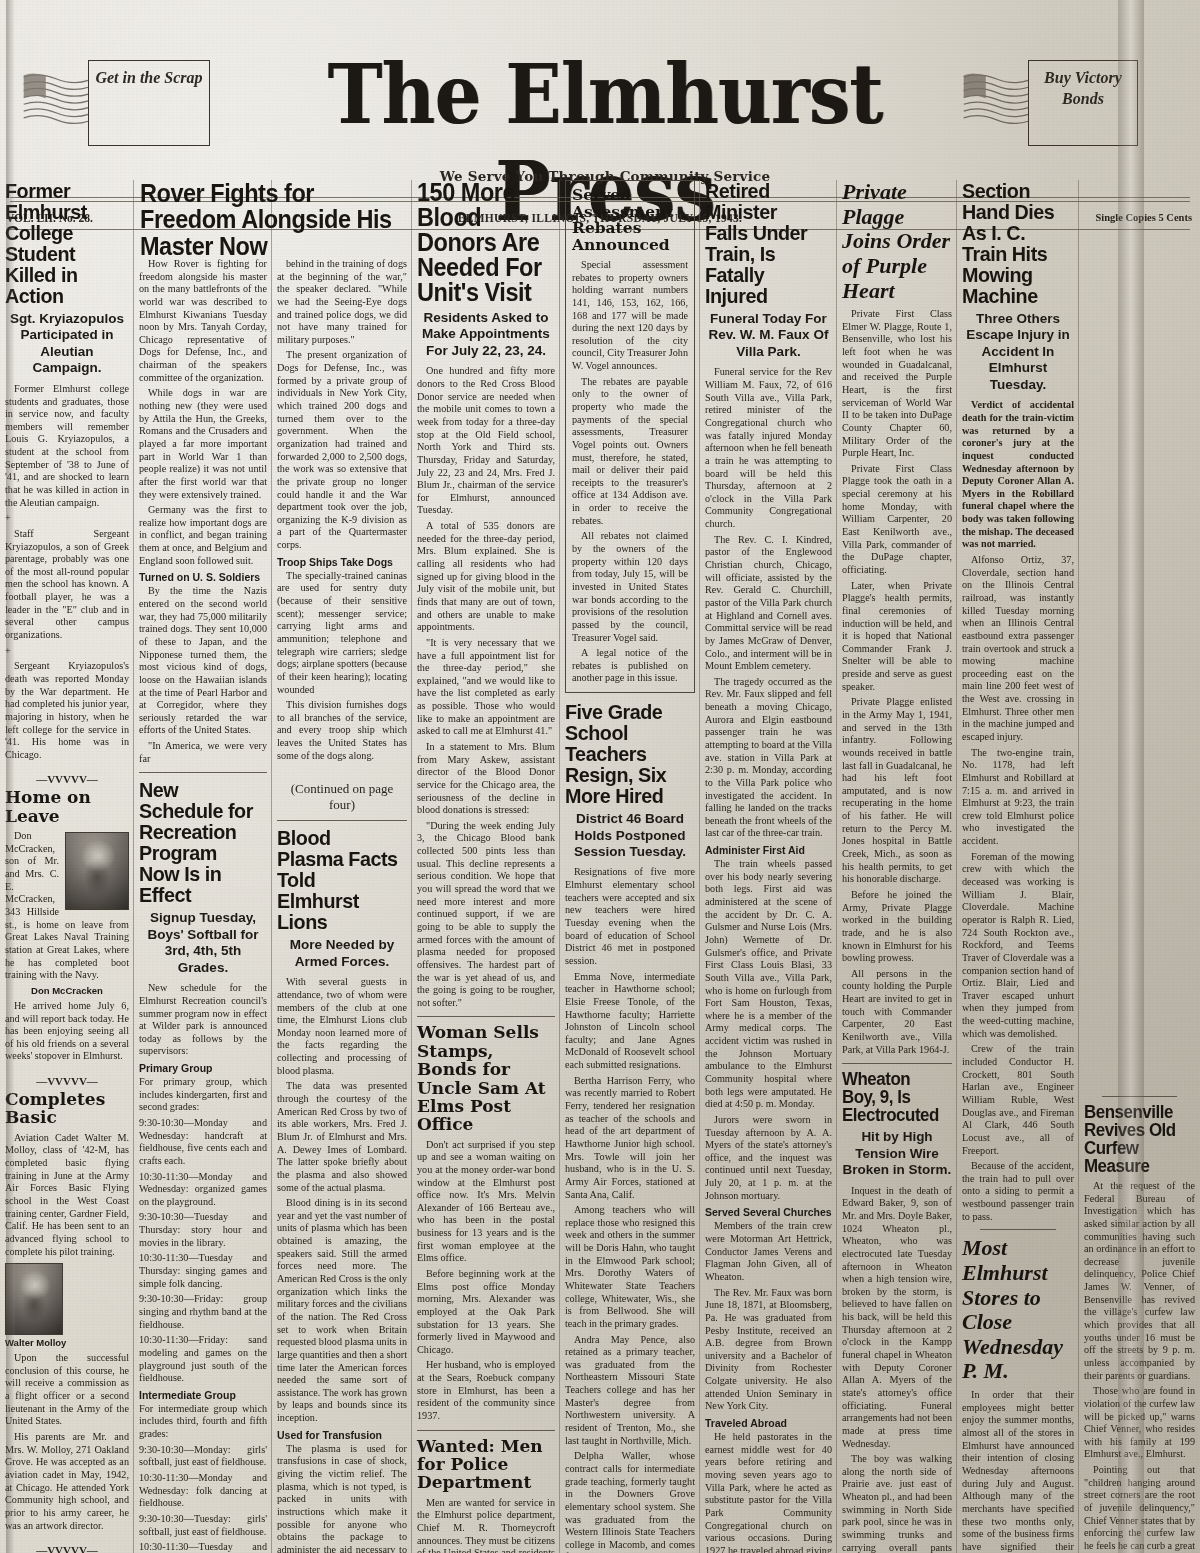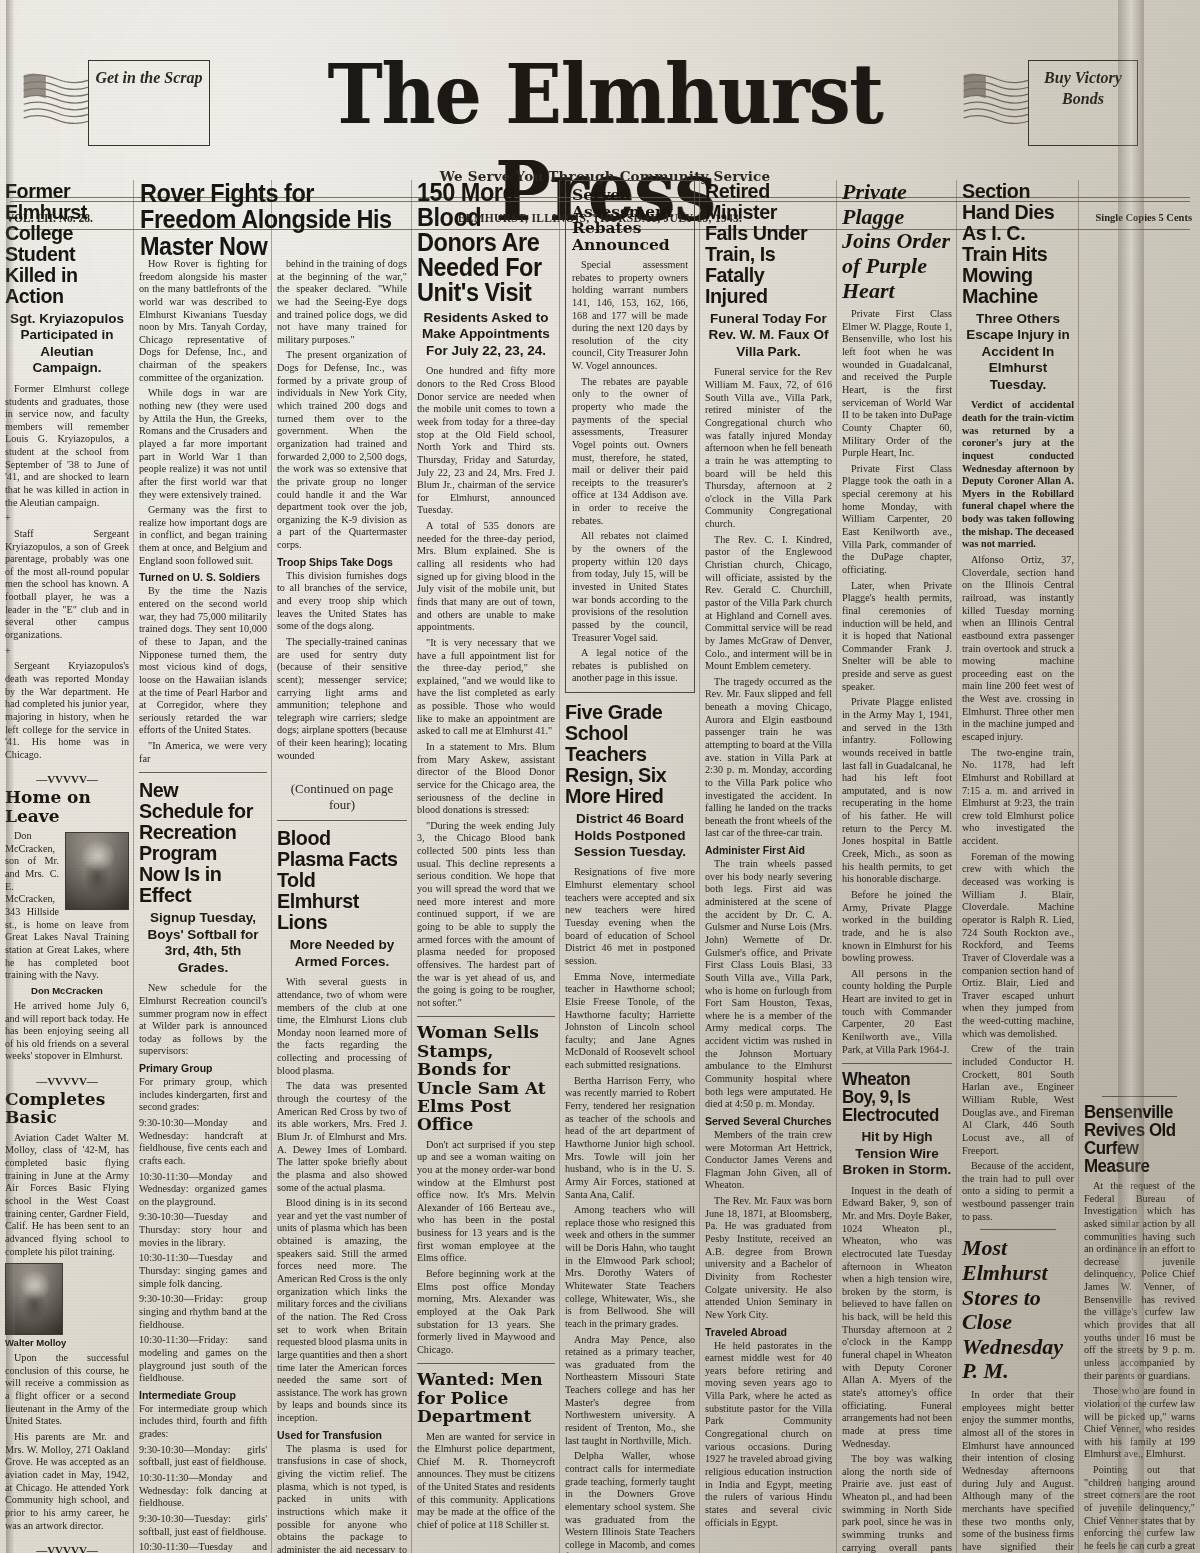--- a/index.html
+++ b/index.html
@@ -286,22 +286,22 @@
         <p class="body noind">10:30-11:30—Tuesday and Thursday: girls' handcraft at fieldhouse. Projects cost from five to 15 cents each.</p>
 
       </article>
     </div>
 
     <div class="col c3">
       <div style="height:78px"></div>
       <p class="body">behind in the training of dogs at the beginning of the war," the speaker declared. "While we had the Seeing-Eye dogs and trained police dogs, we did not have many trained for military purposes."</p>
       <p class="body">The present organization of Dogs for Defense, Inc., was formed by a private group of individuals in New York City, which trained 200 dogs and turned them over to the government. When the organization had trained and forwarded 2,000 to 2,500 dogs, the work was so extensive that the private group no longer could handle it and the War department took over the job, organizing the K-9 division as a part of the Quartermaster corps.</p>
       <div class="sub">Troop Ships Take Dogs</div>
+      <p class="body">The specially-trained caninas are used for sentry duty (because of their sensitive scent); messenger service; carrying light arms and ammunition; telephone and telegraph wire carriers; sledge dogs; airplane spotters (because of their keen hearing); locating wounded</p>
       <p class="body">This division furnishes dogs to all branches of the service, and every troop ship which leaves the United States has some of the dogs along.</p>
-      <p class="body">The specially-trained caninas are used for sentry duty (because of their sensitive scent); messenger service; carrying light arms and ammunition; telephone and telegraph wire carriers; sledge dogs; airplane spotters (because of their keen hearing); locating wounded</p>
       <div class="cont">(Continued on page four)</div>
 
       <div class="rule"></div>
 
       <article>
         <h1 class="hl lg">Blood Plasma Facts Told Elmhurst Lions</h1>
         <div class="deck">More Needed by Armed Forces.</div>
         <p class="body">With several guests in attendance, two of whom were members of the club at one time, the Elmhurst Lions club Monday noon learned more of the facts regarding the collecting and processing of blood plasma.</p>
         <p class="body">The data was presented through the courtesy of the American Red Cross by two of its able workers, Mrs. Fred J. Blum Jr. of Elmhurst and Mrs. A. Dewey Imes of Lombard. The latter spoke briefly about the plasma and also showed some of the actual plasma.</p>
         <p class="body">Blood dining is in its second year and yet the vast number of units of plasma which has been obtained is amazing, the speakers said. Still the armed forces need more. The American Red Cross is the only organization which links the military forces and the civilians of the nation. The Red Cross set to work when Britain requested blood plasma units in large quantities and then a short time later the American forces needed the same sort of assistance. The work has grown by leaps and bounds since its inception.</p>
@@ -321,20 +321,21 @@
         <p class="body">In a statement to Mrs. Blum from Mary Askew, assistant director of the Blood Donor service for the Chicago area, the seriousness of the decline in blood donations is stressed:</p>
         <p class="body">"During the week ending July 3, the Chicago Blood bank collected 500 pints less than usual. This decline represents a serious condition. We hope that you will spread the word that we need more interest and more continued support, if we are going to be able to supply the armed forces with the amount of plasma needed for proposed offensives. The hardest part of the war is yet ahead of us, and the going is going to be rougher, not softer."</p>
       </article>
 
       <div class="rule"></div>
 
       <article>
         <h2 class="hl-serif">Woman Sells Stamps, Bonds for Uncle Sam At Elms Post Office</h2>
         <p class="body">Don't act surprised if you step up and see a woman waiting on you at the money order-war bond window at the Elmhurst post office now. It's Mrs. Melvin Alexander of 166 Berteau ave., who has been in the postal business for 13 years and is the first woman employee at the Elms office.</p>
         <p class="body">Before beginning work at the Elms post office Monday morning, Mrs. Alexander was employed at the Oak Park substation for 13 years. She formerly lived in Maywood and Chicago.</p>
+        <p class="body">Her husband, who is employed at the Sears, Roebuck company store in Elmhurst, has been a resident of the community since 1937.</p>
       </article>
 
       <div class="rule"></div>
 
       <article>
         <h2 class="hl-serif">Wanted: Men for Police Department</h2>
         <p class="body">Men are wanted for service in the Elmhurst police department, Chief M. R. Thorneycroft announces. They must be citizens of the United States and residents of this community. Applications may be made at the office of the chief of police at 118 Schiller st.</p>
       </article>
 
     </div>
@@ -364,20 +365,21 @@
 
     <div class="col c6">
       <article>
         <h1 class="hl lg">Retired Minister Falls Under Train, Is Fatally Injured</h1>
         <div class="deck">Funeral Today For Rev. W. M. Faux Of Villa Park.</div>
         <p class="body">Funeral service for the Rev William M. Faux, 72, of 616 South Villa ave., Villa Park, retired minister of the Congregational church who was fatally injured Monday afternoon when he fell beneath a train he was attempting to board will be held this Thursday, afternoon at 2 o'clock in the Villa Park Community Congregational church.</p>
         <p class="body">The Rev. C. I. Kindred, pastor of the Englewood Christian church, Chicago, will officiate, assisted by the Rev. Gerald C. Churchill, pastor of the Villa Park church at Highland and Cornell aves. Committal service will be read by James McGraw of Denver, Colo., and interment will be in Mount Emblem cemetery.</p>
         <p class="body">The tragedy occurred as the Rev. Mr. Faux slipped and fell beneath a moving Chicago, Aurora and Elgin eastbound passenger train he was attempting to board at the Villa ave. station in Villa Park at 2:30 p. m. Monday, according to the Villa Park police who investigated the accident. In falling he landed on the tracks beneath the front wheels of the last car of the three-car train.</p>
         <div class="sub">Administer First Aid</div>
         <p class="body">The train wheels passed over his body nearly severing both legs. First aid was administered at the scene of the accident by Dr. C. A. Gulsmer and Nurse Lois (Mrs. John) Wernette of Dr. Gulsmer's office, and Private First Class Louis Blasi, 33 South Villa ave., Villa Park, who is home on furlough from Fort Sam Houston, Texas, where he is a member of the Army medical corps. The accident victim was rushed in the Johnson Mortuary ambulance to the Elmhurst Community hospital where both legs were amputated. He died at 4:50 p. m. Monday.</p>
+        <p class="body">Jurors were sworn in Tuesday afternoon by A. A. Myers of the state's attorney's office, and the inquest was continued until next Tuesday, July 20, at 1 p. m. at the Johnson mortuary.</p>
         <div class="sub">Served Several Churches</div>
         <p class="body">Members of the train crew were Motorman Art Hettrick, Conductor James Verens and Flagman John Given, all of Wheaton.</p>
         <p class="body">The Rev. Mr. Faux was born June 18, 1871, at Bloomsberg, Pa. He was graduated from Pesby Institute, received an A.B. degree from Brown university and a Bachelor of Divinity from Rochester Colgate university. He also attended Union Seminary in New York City.</p>
         <div class="sub">Traveled Abroad</div>
         <p class="body">He held pastorates in the earnest middle west for 40 years before retiring and moving seven years ago to Villa Park, where he acted as substitute pastor for the Villa Park Community Congregational church on various occasions. During 1927 he traveled abroad giving religious education instruction in India and Egypt, meeting the rulers of various Hindu states and several civic officials in Egypt.</p>
 
       </article>
 
     </div>
 

